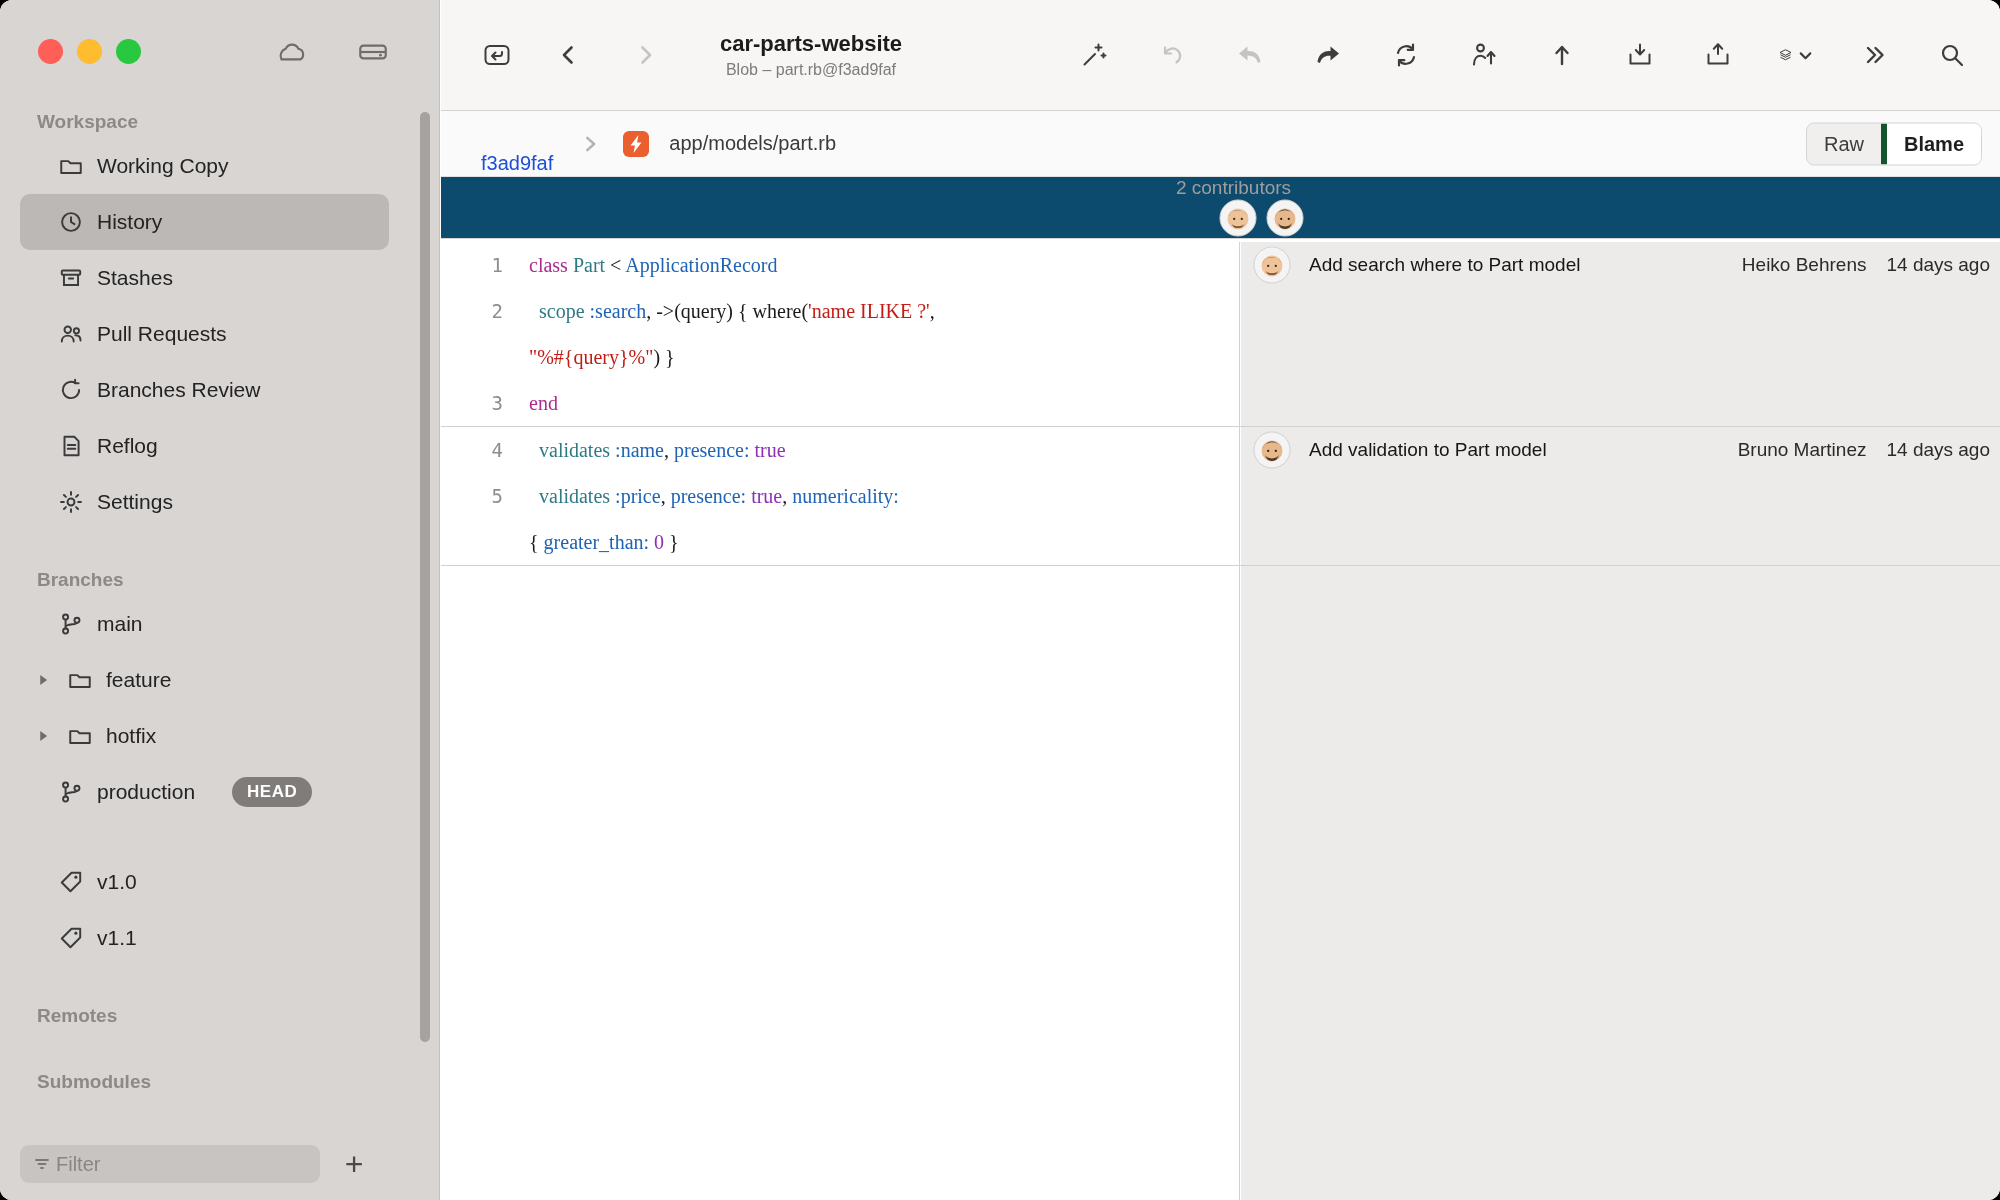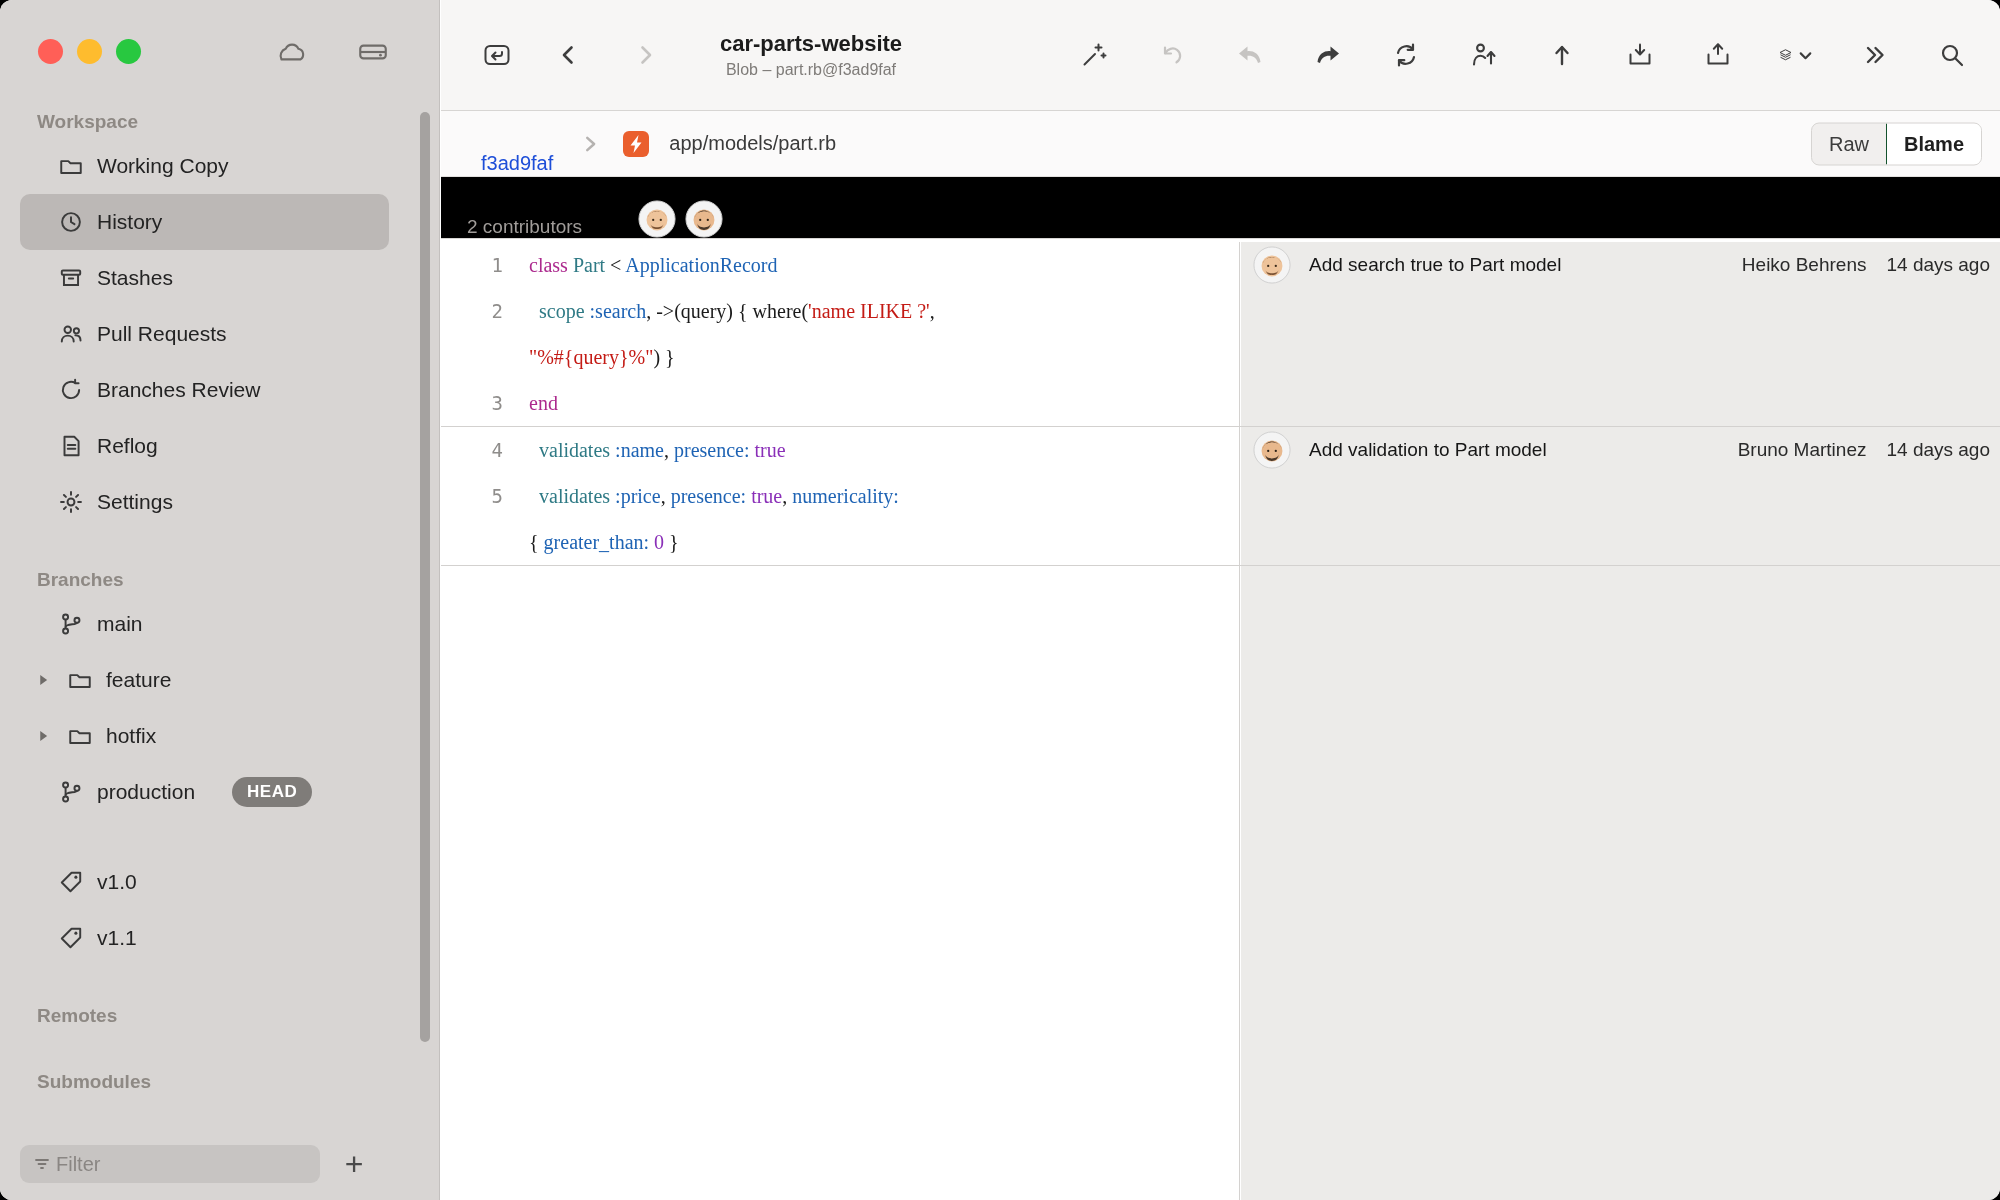--- a/index.html
+++ b/index.html
@@ -55,23 +55,23 @@
 
   .filebar { height:66px; background:#fbfafa; border-bottom:1px solid #e2e0de; display:flex; align-items:center; padding:0 18px 0 40px; position:relative; }
   .fb-commit { font-size:20px; color:#1d4ed8;margin-top:40px; }
   .fb-chev { width:22px; height:22px; color:#b5b2b0; margin:0 20px 0 26px; display:inline-flex; }
   .fb-chev svg { width:22px; height:22px; }
   .fb-fileicon { width:30px; height:30px; margin-right:18px; display:inline-flex; }
   .fb-fileicon svg { width:30px; height:30px; }
   .fb-path { font-size:20px; color:#3a3a3a; }
   .segmented { position:absolute; right:18px; top:50%; transform:translateY(-50%); display:flex; border:1px solid #d6d4d2; border-radius:8px; overflow:hidden; background:#f1efee; }
   .seg-opt { font-size:20px; color:#3c3c3c; padding:9px 17px; }
-  .seg-opt.active { background:#fff; border-left:1px solid #14532d; font-weight:700; color:#1f1f1f; }
-
-  .contribbar { height:62px; background:#000000; border-bottom:1px solid #d8d6d4; display:flex; align-items:flex-end; padding-left:26px; }
+  .seg-opt.active { background:#fff; border-left:6px solid #14532d; font-weight:700; color:#1f1f1f; }
+
+  .contribbar { height:62px; background:#0c4a6e; border-bottom:1px solid #d8d6d4; display:flex; align-items:center; padding-left:26px;flex-direction:column; }
   .contrib-label { font-size:19px; color:#a19d9a; }
   .contrib-avatars { display:flex; gap:9px; margin-left:56px; }
   .cavatar { width:38px; height:38px; display:inline-flex; }
   .cavatar svg { width:38px; height:38px; }
 
   .content { position:absolute; top:242px; left:0; right:0; bottom:0; }
   .bg-left { position:absolute; left:0; top:0; bottom:0; width:799px; background:#fff; border-right:1px solid #d4d2d0; }
   .bg-right { position:absolute; left:800px; right:0; top:0; bottom:0; background:#ecebe9; }
   .blocks { position:relative; z-index:1; }
   .block { display:flex; border-bottom:1px solid #d3d1cf; }
@@ -434,21 +434,21 @@
                 <span class="bavatar">
                   <svg viewBox="0 0 40 40">
                     <circle cx="20" cy="20" r="19" fill="#f4f4f4" stroke="#cfcfcf"></circle>
                     <circle cx="20" cy="21" r="11" fill="#eec39a"></circle>
                     <path d="M9.5 20 A11 11 0 0 1 30.5 19 C28 13.5 24 11.5 20 11.5 C16 11.5 11.5 14 9.5 20 Z" fill="#7a5233"></path>
                     <path d="M13 25 C14 30 26 30 27 25 C25.5 29.5 24 30.5 20 30.5 C16 30.5 14.5 29.5 13 25 Z" fill="#7a5233"></path>
                     <circle cx="16" cy="21" r="1.2" fill="#3a2a1a"></circle>
                     <circle cx="24" cy="21" r="1.2" fill="#3a2a1a"></circle>
                   </svg>
                 </span>
-                <span class="bmsg">Add search true to Part model</span>
+                <span class="bmsg">Add search where to Part model</span>
                 <span class="bauthor">Heiko Behrens</span>
                 <span class="bdate">14 days ago</span>
               </div>
             </div>
           </div>
           <div class="block">
             <div class="block-code">
               <div class="code-line">
                 <span class="ln">4</span>
                 <span class="ctext"><span class="tok tok-pl">  </span><span class="tok tok-cls">validates</span><span class="tok tok-pl"> </span><span class="tok tok-sym">:name</span><span class="tok tok-pl">, </span><span class="tok tok-sym">presence:</span><span class="tok tok-pl"> </span><span class="tok tok-num">true</span></span>

